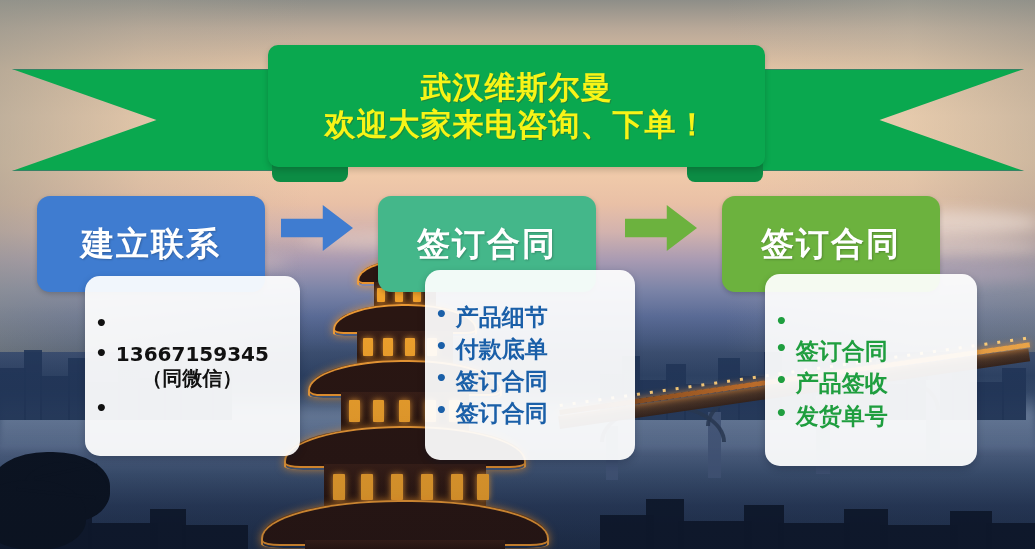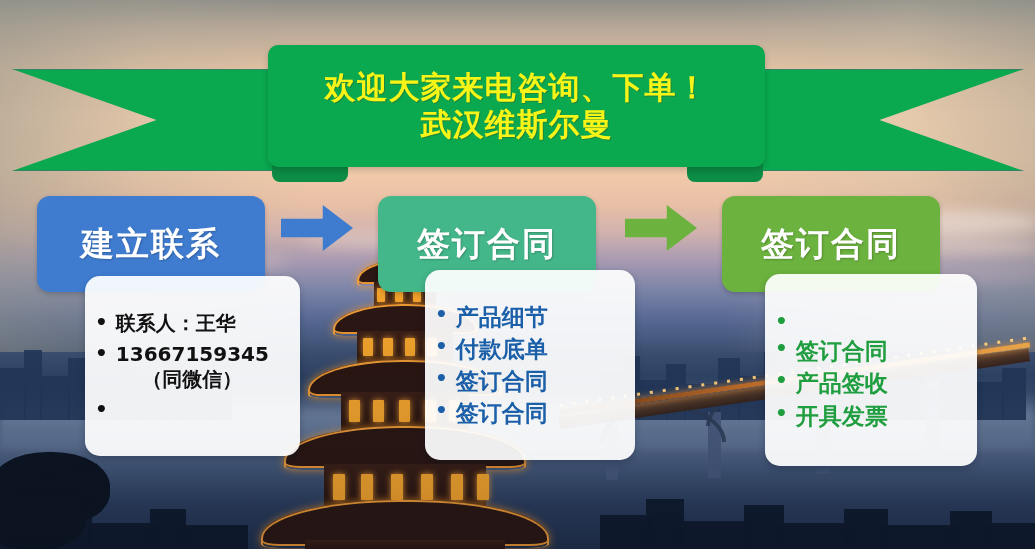--- a/index.html
+++ b/index.html
@@ -330,43 +330,42 @@
     <div class="bg-dim"></div>
   </div>
 
   <div class="ribbon-wrap">
     <div class="tail tail-l"></div>
     <div class="tail tail-r"></div>
     <div class="fold fold-l"></div>
     <div class="fold fold-r"></div>
     <div class="plaque">
       <div class="plaque-inner">
+        <div class="ribbon-line rl1">武汉维斯尔曼</div>
         <div class="ribbon-line rl2">欢迎大家来电咨询、下单！</div>
-        <div class="ribbon-line rl1">武汉维斯尔曼</div>
       </div>
     </div>
   </div>
 
   <div class="arrow" id="arrow1">
       <i></i>
     </div>
   <div class="arrow" id="arrow2">
       <i></i>
     </div>
 
   <div class="step" id="step1">
     <div class="step-head">
       <span class="step-title">建立联系</span>
     </div>
   </div>
   <div class="step-body" id="step1-body">
     <ul class="bullets">
       <li>
         <span class="dot">•</span>
-        <span><span class="txt">联系人：王华</span></span>
       </li>
       <li>
         <span class="dot">•</span>
         <span>
           <span class="txt">13667159345</span>
           <span class="sub-line">（同微信）</span>
         </span>
       </li>
       <li>
         <span class="dot">•</span>
@@ -413,18 +412,18 @@
       <li>
         <span class="dot">•</span>
         <span>签订合同</span>
       </li>
       <li>
         <span class="dot">•</span>
         <span>产品签收</span>
       </li>
       <li>
         <span class="dot">•</span>
-        <span>开具发票</span>
+        <span>发货单号</span>
       </li>
     </ul>
   </div>
 
 </div>
 
 </body></html>

